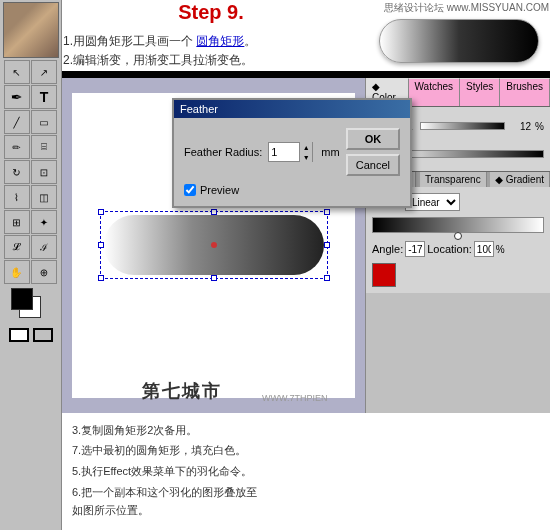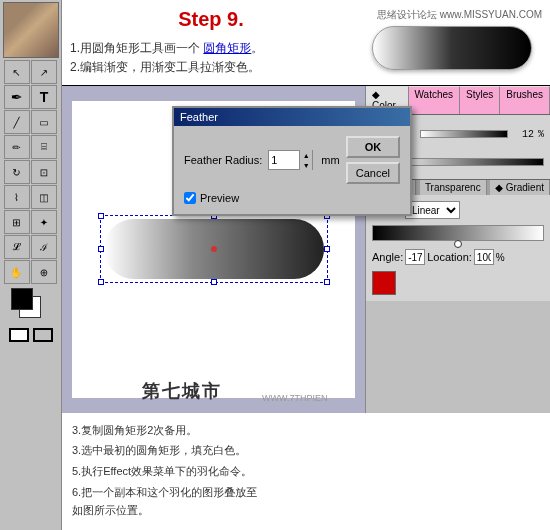--- a/index.html
+++ b/index.html
@@ -96,22 +96,22 @@
       flex: 1;
       display: flex;
       flex-direction: column;
       background: #e8e8e8;
     }
 
     
     .top-section {
       display: flex;
       background: white;
-      border-bottom: 1px solid #000000;
-      padding: 8px;
+      border-bottom: 7px solid #000000;
+      padding: 1px;
       gap: 10px;
       align-items: flex-start;
     }
 
     .step-instructions {
       flex: 1;
     }
 
     .step-title {
       font-size: 20px;
@@ -392,21 +392,20 @@
     .color-panel-body {
       padding: 6px;
       background: #d4d4d4;
     }
 
     .color-swatch-row {
       display: flex;
       align-items: center;
       gap: 6px;
       margin-bottom: 6px;
-      font-family: Liberation Mono, monospace;
     }
 
     .color-swatch {
       width: 28px;
       height: 28px;
       background: white;
       border: 1px solid #666;
     }
 
     .color-slider-group {
@@ -712,20 +711,20 @@
             </div>
           </div>
         </div>
 
       </div>
     </div>
 
     <div class="bottom-section">
       <div class="bottom-left">
         <p>3.复制圆角矩形2次备用。</p>
-        <p>3.选中最初的圆角矩形，填充白色。</p>
+        <p>7.选中最初的圆角矩形，填充白色。</p>
         <p>5.执行Effect效果菜单下的羽化命令。</p>
         <p>6.把一个副本和这个羽化的图形叠放至<br>如图所示位置。</p>
       </div>
     </div>
 
   </div>
 </div>
 
 </body></html>

